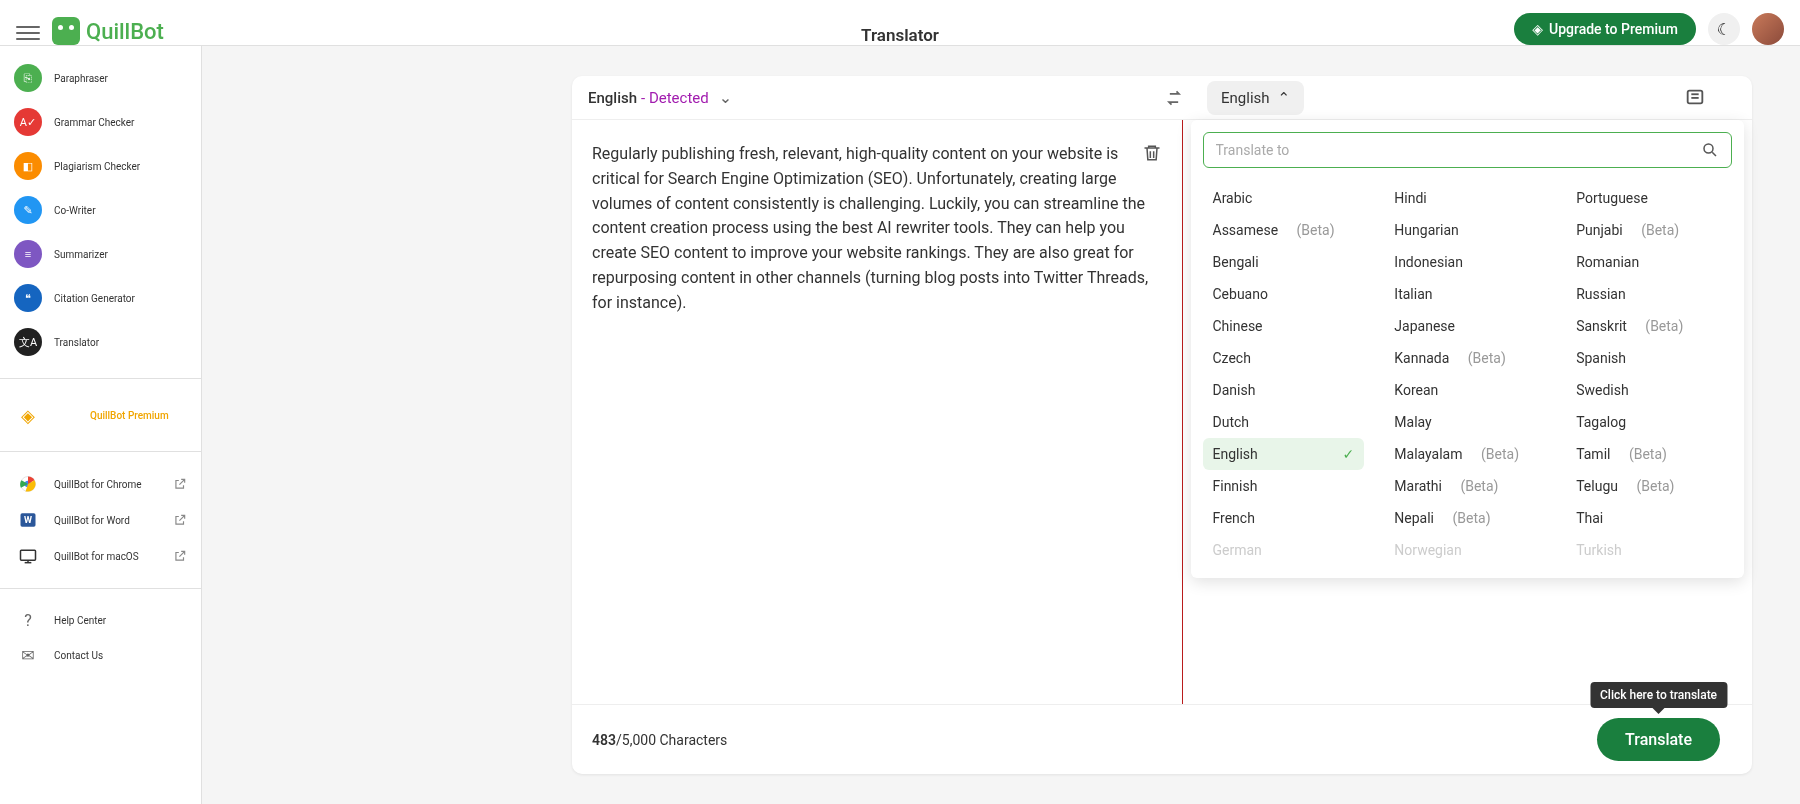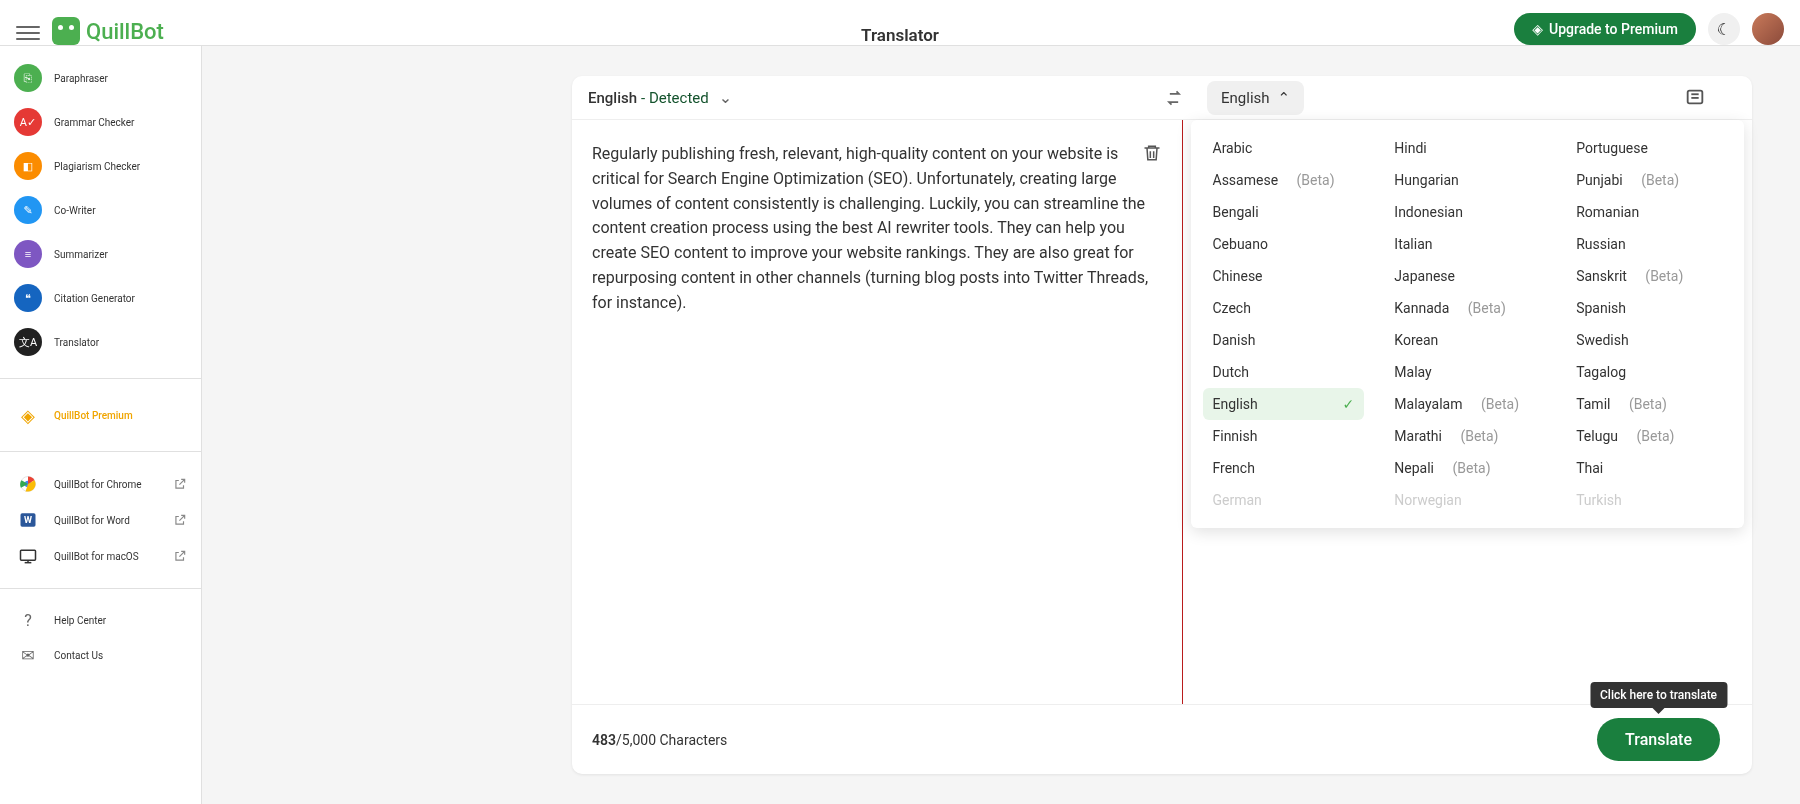--- a/index.html
+++ b/index.html
@@ -18,28 +18,28 @@
 .upgrade-btn { background:#1a7f3e; color:#fff; border:none; border-radius:20px; padding:8px 18px; font-size:14px; font-weight:500; display:flex; align-items:center; gap:6px; cursor:pointer; }
 .dark-toggle { width:32px; height:32px; border-radius:50%; background:#f0f0f0; display:flex; align-items:center; justify-content:center; cursor:pointer; }
 .avatar { width:32px; height:32px; border-radius:50%; background:linear-gradient(135deg,#c97a5a,#8b4a3a); }
 .container { display:flex; height:calc(100% - 46px); }
 .sidebar { width:202px; background:#fff; border-right:1px solid #e0e0e0; display:flex; flex-direction:column; }
 .sidebar-section { padding:10px 0; }
 .sidebar-item { display:flex; align-items:center; gap:12px; padding:8px 14px; cursor:pointer; }
 .sidebar-icon { width:28px; height:28px; border-radius:50%; display:flex; align-items:center; justify-content:center; color:#fff; font-size:14px; flex-shrink:0; }
 .sidebar-label { font-size:10px; color:#333; }
 .sidebar-divider { height:1px; background:#e0e0e0; margin:4px 0; }
-.premium-item .sidebar-label { color:#f0a500; font-weight:500; }
+.premium-item .sidebar-label { color:#f0a500; font-weight:500;margin-left:36px; }
 .ext-icon { margin-left:auto; color:#888; }
 .main { flex:1; padding:30px 48px; display:flex; justify-content:flex-end; }
 .card { width:1180px; background:#fff; border-radius:10px; box-shadow:0 1px 3px rgba(0,0,0,0.08); display:flex; flex-direction:column; overflow:visible; position:relative; }
 .lang-bar { height:44px; display:flex; align-items:center; border-bottom:1px solid #eee; }
 .lang-left { flex:1; display:flex; align-items:center; padding:0 16px; }
 .lang-src { font-size:15px; font-weight:500; color:#333; }
-.lang-detected { font-size:15px; color:#14532d; margin-left:4px; }
+.lang-detected { font-size:15px; color:#a21caf; margin-left:4px; }
 .chev { margin-left:10px; color:#666; }
 .swap { width:50px; display:flex; align-items:center; justify-content:center; color:#666; cursor:pointer; }
 .lang-right { flex:1; display:flex; align-items:center; padding-left:8px; position:relative; }
 .lang-tgt-btn { background:#f0f0f0; border-radius:8px; padding:8px 14px; display:flex; align-items:center; gap:8px; font-size:15px; color:#333; cursor:pointer; }
 .history-icon { position:absolute; right:46px; top:10px; color:#555; cursor:pointer; }
 .body-row { flex:1; display:flex; position:relative; }
 .src-panel { flex:1; padding:22px 20px 20px 20px; border-right:1px solid #b91c1c; display:flex; flex-direction:column; position:relative; }
 .src-text { font-size:16px; line-height:1.55; color:#333; flex:1; }
 .delete-icon { position:absolute; right:20px; top:22px; color:#555; cursor:pointer; }
 .tgt-panel { flex:1; position:relative; }
@@ -211,20 +211,27 @@
       </div>
       <div class="body-row">
         <div class="src-panel">
           <div class="src-text">Regularly publishing fresh, relevant, high-quality content on your website is critical for Search Engine Optimization (SEO). Unfortunately, creating large volumes of content consistently is challenging. Luckily, you can streamline the content creation process using the best AI rewriter tools. They can help you create SEO content to improve your website rankings. They are also great for repurposing content in other channels (turning blog posts into Twitter Threads, for instance).</div>
           <svg class="delete-icon" width="20" height="22" viewBox="0 0 24 24" fill="none" stroke="currentColor" stroke-width="1.8">
               <path d="M3 6h18M8 6V4h8v2M6 6l1 14h10l1-14M10 10v8M14 10v8"></path>
             </svg>
         </div>
         <div class="tgt-panel">
           <div class="dropdown">
+            <div class="search-wrap">
+              <input class="search-input" placeholder="Translate to" style="">
+              <svg class="search-icn" width="18" height="18" viewBox="0 0 24 24" fill="none" stroke="currentColor" stroke-width="2">
+                  <circle cx="10" cy="10" r="6"></circle>
+                  <line x1="15" y1="15" x2="20" y2="20"></line>
+                </svg>
+            </div>
             <div class="lang-grid" id="lang-grid">
                 <div class="lang-opt">
                   <span>Arabic</span>
                 </div>
                 <div class="lang-opt">
                   <span>Hindi</span>
                 </div>
                 <div class="lang-opt">
                   <span>Portuguese</span>
                 </div>

